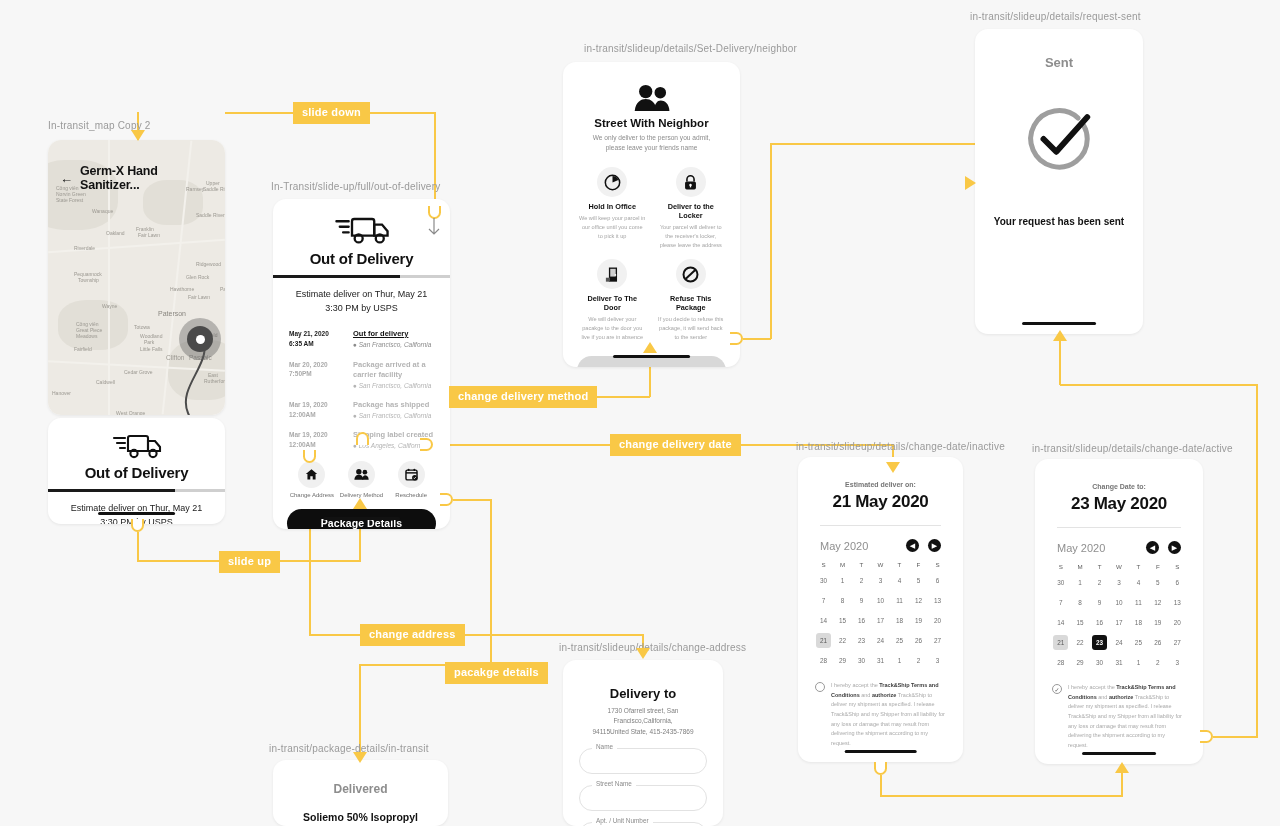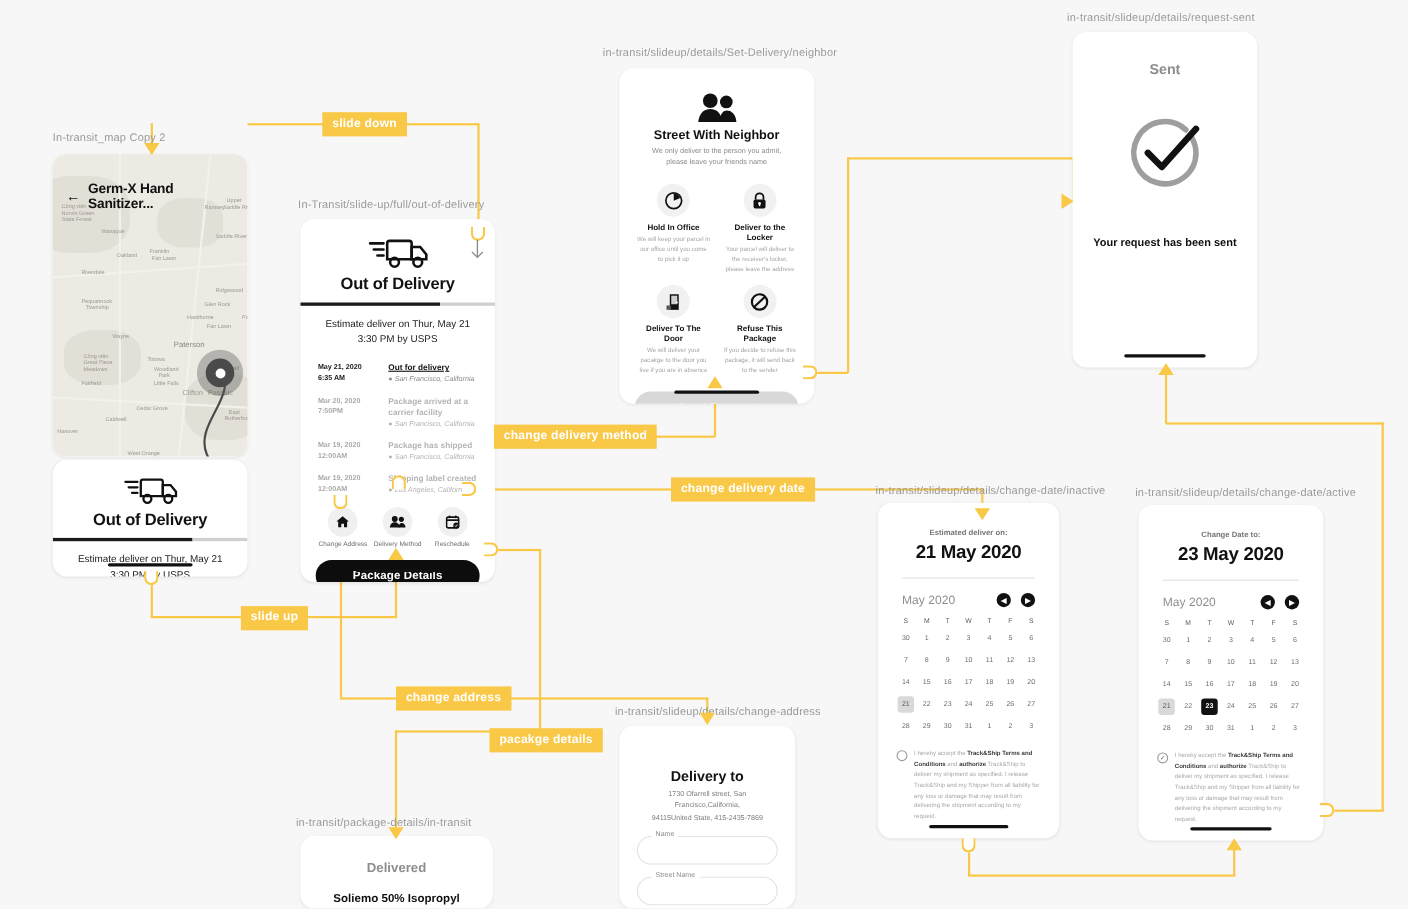--- a/index.html
+++ b/index.html
@@ -157,21 +157,21 @@
              display: flex; align-items: center; justify-content: center; }
   .cal-day.sel-soft { background: #d9d9d9; color: #5a5a5a; }
   .cal-day.sel-hard { background: #111; color: #fff; font-weight: bold; }
   .terms { display: flex; gap: 6px; padding: 0 17px; margin-top: 13px; }
   .tbox { width: 10px; height: 10px; border-radius: 50%; border: 1.4px solid #9a9a9a; flex: none; margin-top: 1px;
           display:flex; align-items:center; justify-content:center; font-size:6px; color:#555; }
   .terms-text { font-size: 5.5px; color: #a9a9a9; line-height: 1.75; }
   .terms-text b { color: #3b3b3b; }
 
   
-  .addr-title { text-align: center; font-size: 13px; font-weight: bold; margin-top: 38px; color: #111; }
+  .addr-title { text-align: center; font-size: 13px; font-weight: bold; margin-top: 26px; color: #111; }
   .addr-sub { text-align: center; font-size: 6.5px; color: #7e7e7e; line-height: 1.6; margin-top: 5px; padding: 0 16px; }
   .field { margin: 11px 16px 0 16px; position: relative; }
   .field .fbox { height: 26px; border: 1px solid #e2e2e2; border-radius: 13px; }
   .field .flab { position: absolute; top: -5px; left: 13px; background: #fff; padding: 0 4px;
                  font-size: 6.4px; color: #8b8b8b; }
 
   
   .delivered-title { text-align: center; font-size: 12px; font-weight: bold; color: #8d8d8d; margin-top: 22px; }
   .delivered-prod { text-align: center; font-size: 10.5px; font-weight: bold; color: #111; margin-top: 14px; line-height: 1.35; }
 </style>
@@ -246,21 +246,21 @@
 
   <div class="conn-label" style="left:293px; top:102px;">slide down</div>
   <div class="conn-label" style="left:219px; top:551px;">slide up</div>
   <div class="conn-label" style="left:449px; top:386px;">change delivery method</div>
   <div class="conn-label" style="left:610px; top:434px;">change delivery date</div>
   <div class="conn-label" style="left:360px; top:624px;">change address</div>
   <div class="conn-label" style="left:445px; top:662px;">pacakge details</div>
 
   <div class="caption" style="left:48px; top:120px;">In-transit_map Copy 2</div>
   <div class="caption" style="left:271px; top:181px;">In-Transit/slide-up/full/out-of-delivery</div>
-  <div class="caption" style="left:548px; top:43px;">in-transit/slideup/details/Set-Delivery/neighbor</div>
+  <div class="caption" style="left:584px; top:43px;">in-transit/slideup/details/Set-Delivery/neighbor</div>
   <div class="caption" style="left:970px; top:11px;">in-transit/slideup/details/request-sent</div>
   <div class="caption" style="left:796px; top:441px;">in-transit/slideup/details/change-date/inactive</div>
   <div class="caption" style="left:1032px; top:443px;">in-transit/slideup/details/change-date/active</div>
   <div class="caption" style="left:559px; top:642px;">in-transit/slideup/details/change-address</div>
   <div class="caption" style="left:269px; top:743px;">in-transit/package-details/in-transit</div>
 
   <div class="screen" style="left:48px; top:140px; width:177px; height:275px;">
     <div class="map-bg">
       <div class="blob" style="left:-20px; top:20px; width:90px; height:70px;"></div>
       <div class="blob" style="left:10px; top:160px; width:70px; height:50px;"></div>

